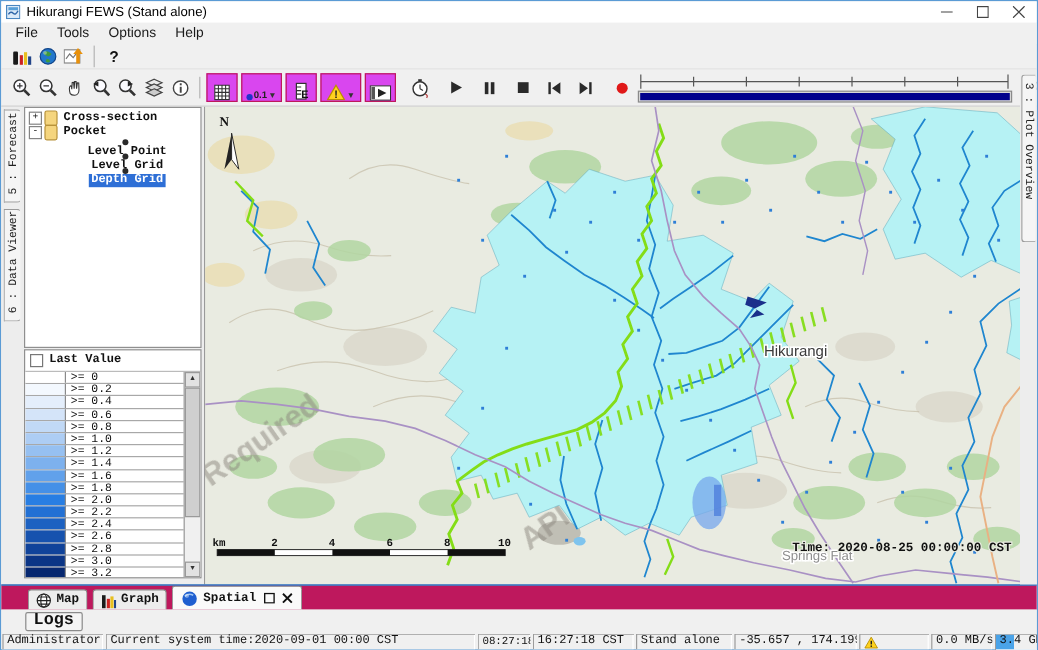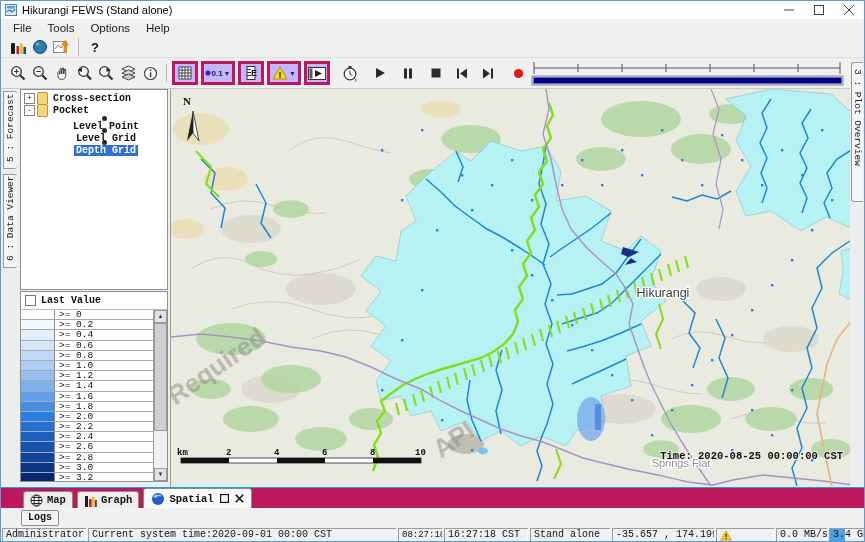--- a/index.html
+++ b/index.html
@@ -15,21 +15,21 @@
   .winbtn{width:30px;height:100%;display:flex;align-items:center;justify-content:center;color:#444;}
   
   #menubar{position:absolute;left:0;top:18px;width:100%;height:18px;background:#f0f0f0;display:flex;align-items:center;padding-left:4px;}
   .menu-item{padding:1px 8px;font-size:11.5px;color:#1a1a1a;text-align:center;}
   
   #toolbar1{position:absolute;left:0;top:36px;width:100%;height:21px;background:#f0f0f0;display:flex;align-items:center;padding-left:6px;border-bottom:1px solid #e0e0e0;box-sizing:border-box;}
   #toolbar2{position:absolute;left:0;top:57px;width:100%;height:31px;background:#f0f0f0;display:flex;align-items:center;padding:0 18px 0 6px;border-bottom:1px solid #c9c9c9;box-sizing:border-box;}
   .tbi{width:22px;height:22px;display:flex;align-items:center;justify-content:center;flex:none;}
   .tbi svg{display:block;}
   .tb-sep{width:1px;height:18px;background:#b5b5b5;margin:0 5px;flex:none;}
-  .tb-btn{border:3px solid #be185d;background:#c4b5fd;width:26px;height:24px;display:flex;align-items:center;justify-content:center;margin-right:3px;flex:none;box-sizing:border-box;}
+  .tb-btn{border:1px solid #be185d;background:#d946ef;width:26px;height:24px;display:flex;align-items:flex-end;justify-content:center;margin-right:3px;flex:none;box-sizing:border-box;}
   .tb-btn.dd{width:34px;}
   .dd-arrow{font-size:7px;color:#333;margin-left:1px;}
   .pt-label{font-size:8px;font-weight:bold;color:#222;}
   #timeline-wrap{margin-left:auto;display:flex;align-items:center;}
   #timeline{flex:none;}
   #timeline-date{font-size:10.5px;margin-left:6px;white-space:nowrap;color:#000;}
   
   #main{position:absolute;left:0;top:88px;width:100%;height:398px;background:#e8e8e8;}
   #left-strip{position:absolute;left:0;top:0;width:18px;height:100%;background:#ededed;display:flex;flex-direction:column;align-items:center;padding-top:2px;box-sizing:border-box;}
   .vtab-l{writing-mode:vertical-rl;transform:rotate(180deg);border:1px solid #9a9a9a;border-left:none;border-radius:3px 0 0 3px;background:#f5f5f5;font-size:9.5px;padding:6px 1px;margin-bottom:5px;overflow:hidden;white-space:nowrap;color:#222;}
@@ -62,21 +62,21 @@
   #legend-thumb{flex:none;height:108px;background:#cfcfcf;border:1px solid #9a9a9a;box-sizing:border-box;}
   
   #map-wrap{position:absolute;left:169px;top:0;width:682px;height:398px;border-left:1px solid #9a9a9a;box-sizing:border-box;background:#e9ebe1;}
   
   #tabbar{position:absolute;left:0;top:486px;width:100%;height:21px;background:#be185d;border-top:1px solid #0ea5e9;display:flex;align-items:flex-end;padding-left:22px;box-sizing:border-box;}
   .btab{display:flex;align-items:center;border:1px solid #8a8a8a;border-bottom:none;border-radius:3px 3px 0 0;background:#ededed;height:16px;padding:0 6px;margin-right:4px;font-size:10.5px;font-family:"Liberation Mono","DejaVu Sans Mono",monospace;font-weight:bold;}
   .btab.active{background:#fafafa;height:19px;padding:0 7px;}
   .btab .ticon{margin-right:4px;display:flex;}
   .tab-ctl{margin-left:6px;font-size:10px;font-weight:bold;color:#111;display:flex;align-items:center;}
   #logsrow{position:absolute;left:0;top:507px;width:100%;height:19px;background:#f0f0f0;display:flex;align-items:center;padding-left:20px;box-sizing:border-box;}
-  #logs-btn{border:1px solid #8a8a8a;border-radius:2px;background:#f4f4f4;font-size:10px;font-family:"Liberation Mono","DejaVu Sans Mono",monospace;font-weight:bold;padding:0 6px;height:14px;line-height:13px;}
+  #logs-btn{border:1px solid #8a8a8a;border-radius:2px;background:#f4f4f4;font-size:14px;font-family:"Liberation Mono","DejaVu Sans Mono",monospace;font-weight:bold;padding:0 6px;height:14px;line-height:13px;}
   
   #statusbar{position:absolute;left:0;top:526px;width:100%;height:16px;background:#f0f0f0;display:flex;align-items:stretch;padding:1px 0 1px 1px;box-sizing:border-box;}
   .sb-cell{position:relative;box-shadow:inset 1px 1px 0 #9b9b9b,inset -1px -1px 0 #ffffff;margin-right:2px;font-size:10px;line-height:14px;padding:0 4px;white-space:nowrap;overflow:hidden;font-family:"Liberation Mono","DejaVu Sans Mono",monospace;flex:none;box-sizing:border-box;}
   .sb-cell:nth-child(1){width:84px;}
   .sb-cell:nth-child(2){width:308px;}
   .sb-cell:nth-child(3){width:44px;font-size:9px;}
   .sb-cell:nth-child(4){width:84px;}
   .sb-cell:nth-child(5){width:80px;}
   .sb-cell:nth-child(6){width:102px;}
   .sb-cell:nth-child(7){width:58px;}

